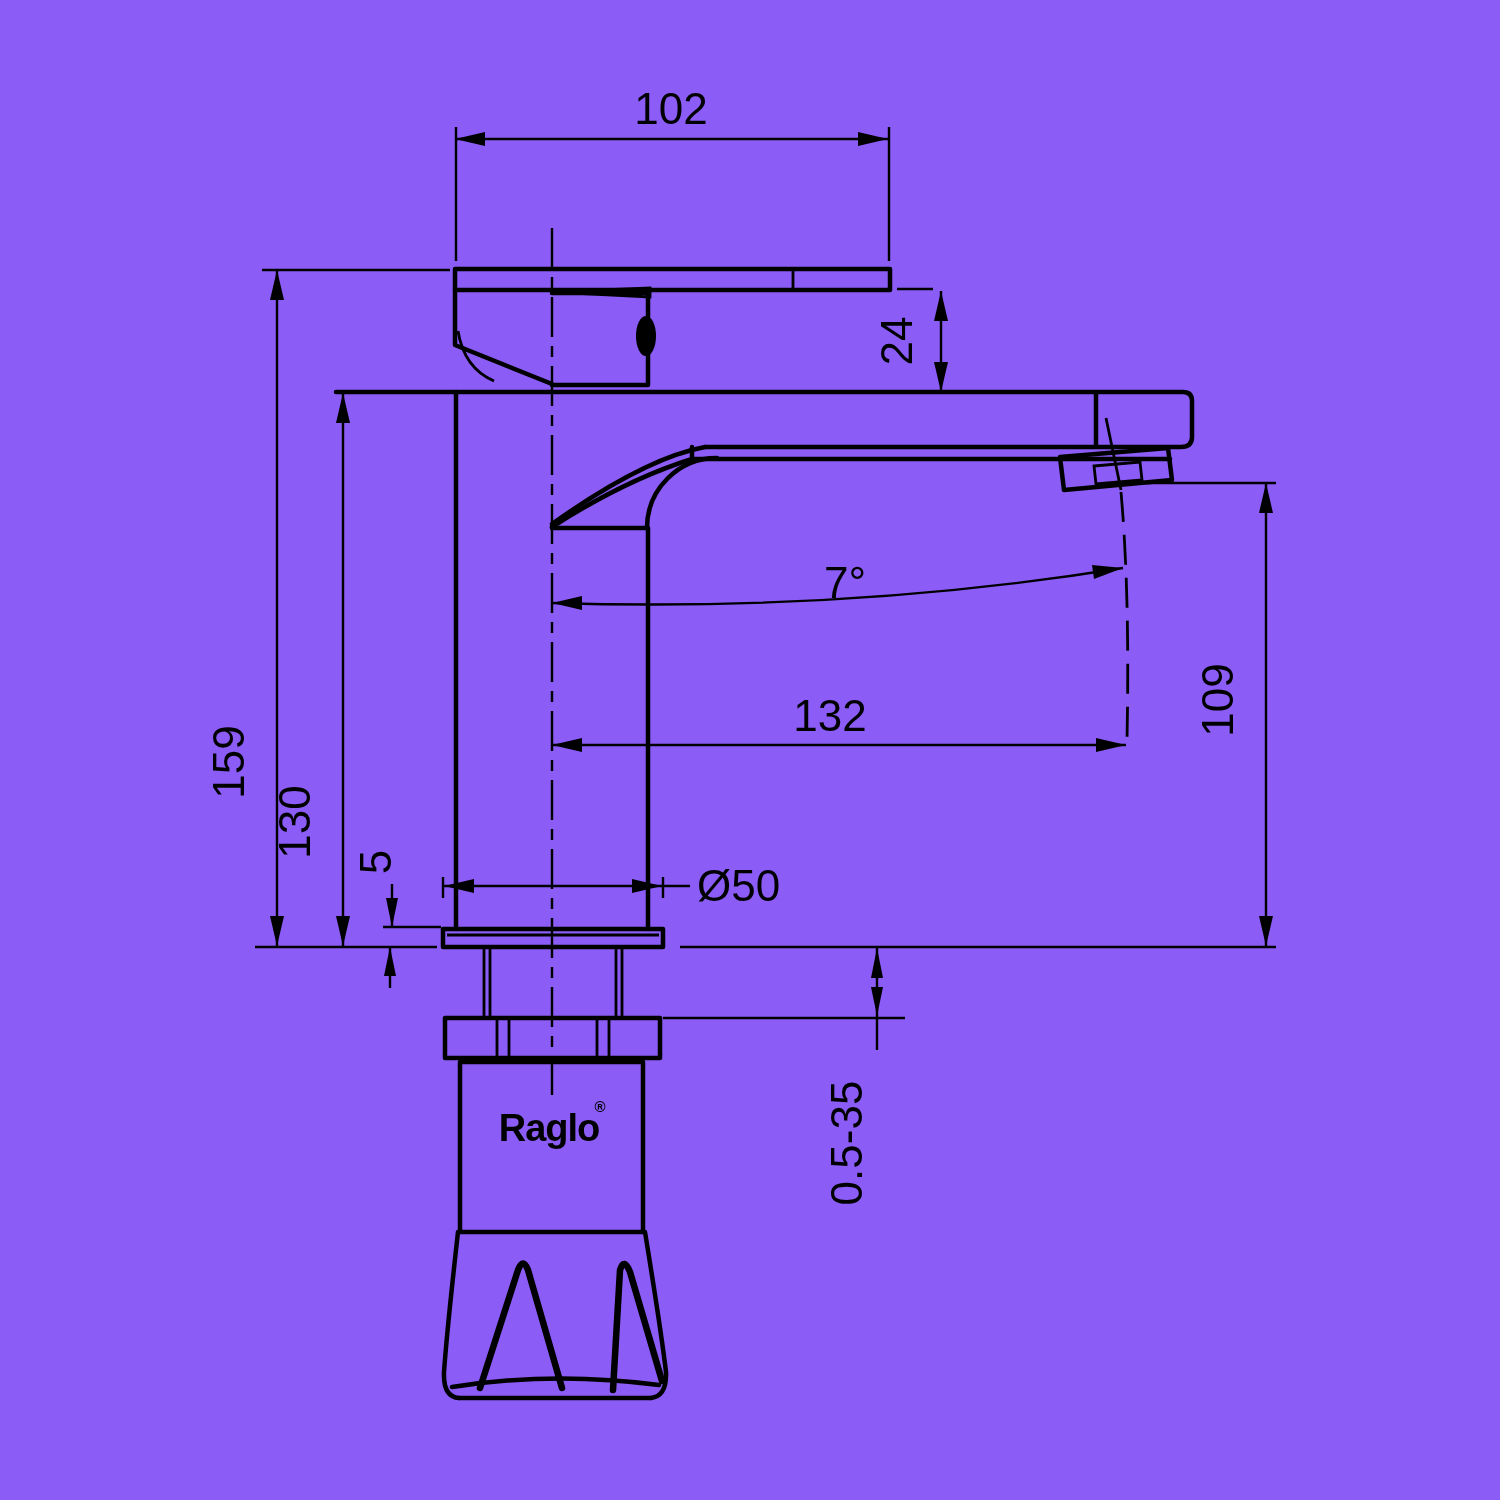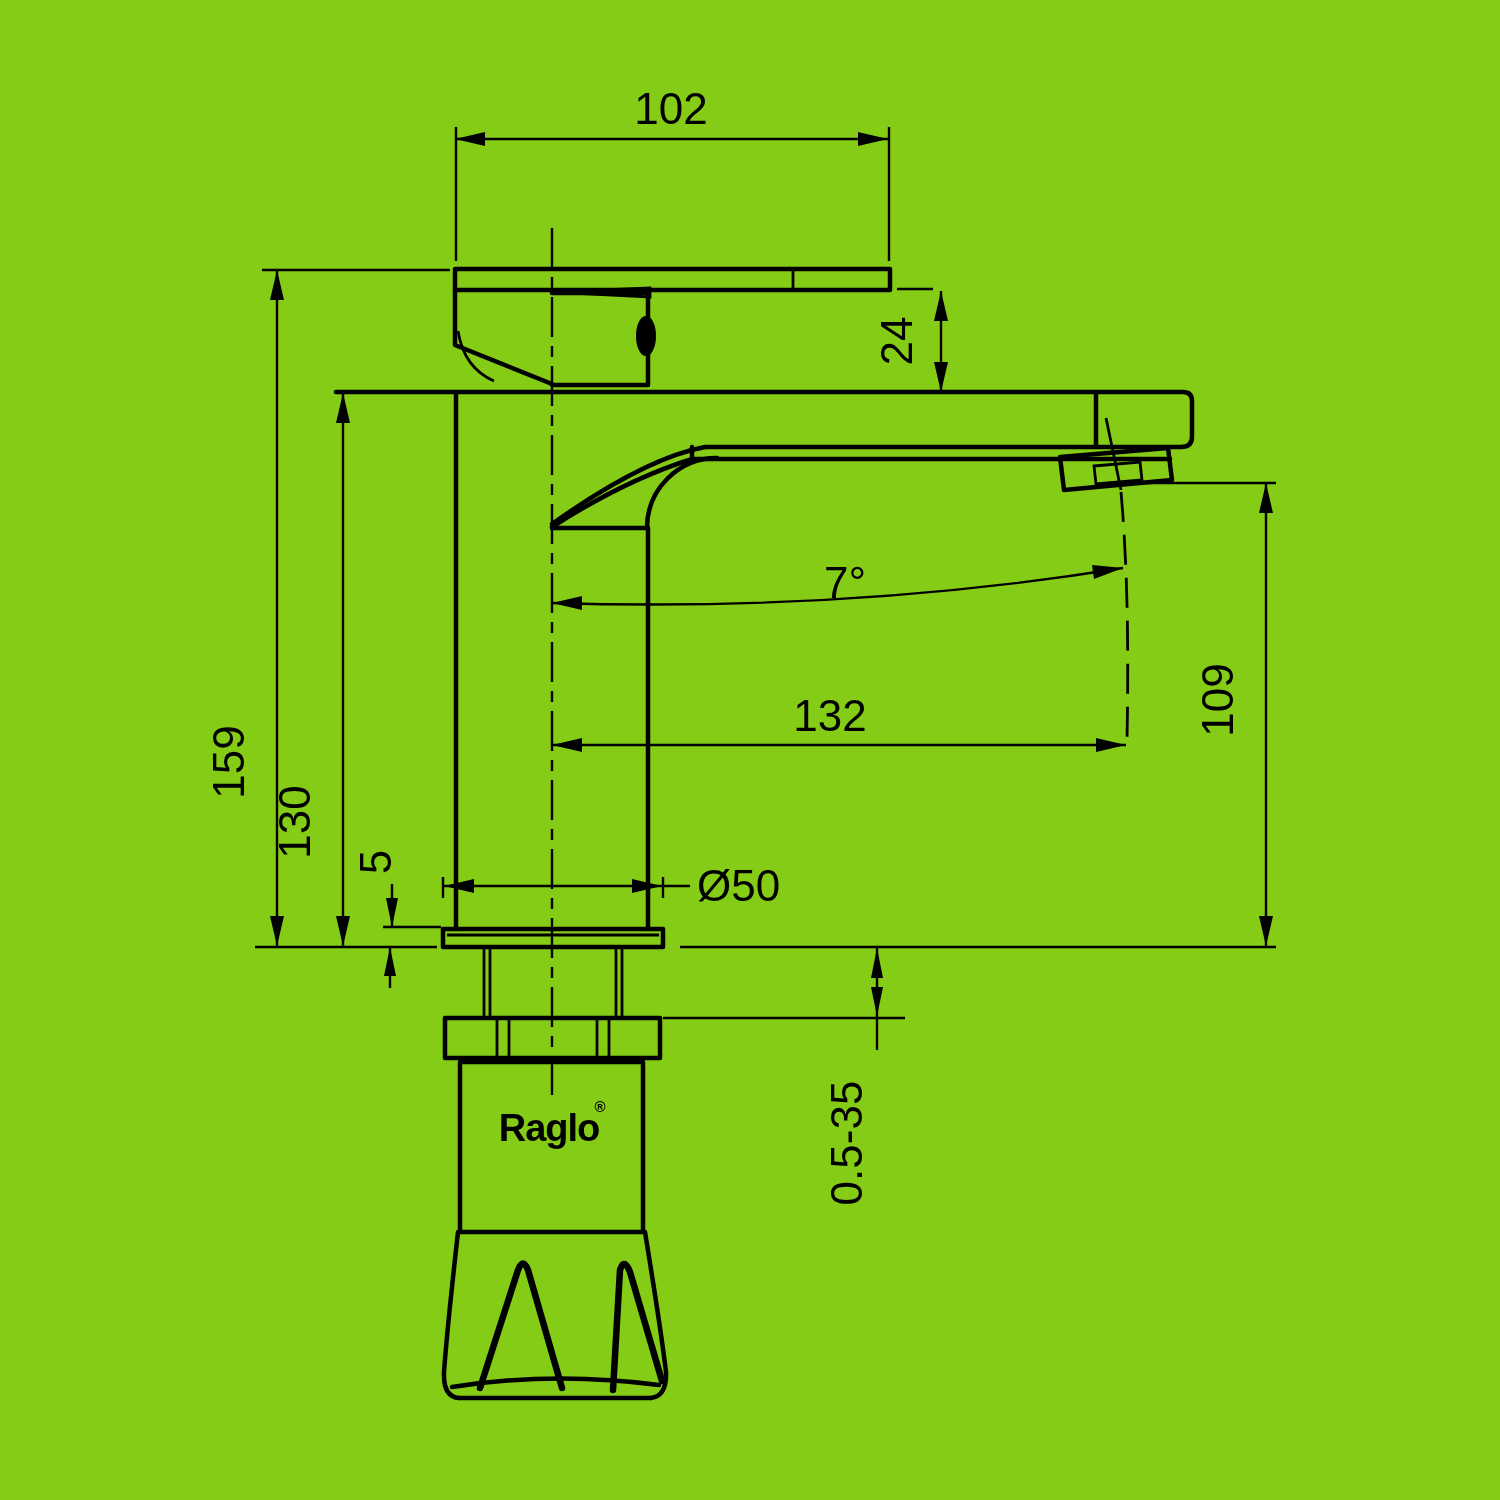--- a/index.html
+++ b/index.html
@@ -1,16 +1,16 @@
 <!DOCTYPE html>
 <html><head>
 <meta charset="utf-8">
 <style>
   html,body{margin:0;padding:0;background:#ffffff;}
-  .stage{width:1500px;height:1500px;background:#84cc16;position:relative;overflow:hidden;}
+  .stage{width:1500px;height:1500px;background:#8b5cf6;position:relative;overflow:hidden;}
   svg{display:block;}
   text{font-family:"Liberation Sans","DejaVu Sans",sans-serif;fill:#000;}
   .dim-label{font-size:44px;}
   .brand{font-size:38px;font-weight:bold;letter-spacing:-1px;}
   .reg{font-size:15px;font-weight:bold;}
   .outline{stroke:#000;stroke-width:4.5;fill:none;stroke-linecap:round;stroke-linejoin:round;}
   .outline-thin{stroke:#000;stroke-width:2.8;fill:none;}
   .dimline{stroke:#000;stroke-width:2.4;fill:none;}
   .centerline{stroke:#000;stroke-width:2.4;fill:none;stroke-dasharray:40 9 11 9;}
   .flowdash{stroke:#000;stroke-width:2.8;fill:none;stroke-dasharray:30 13;}

